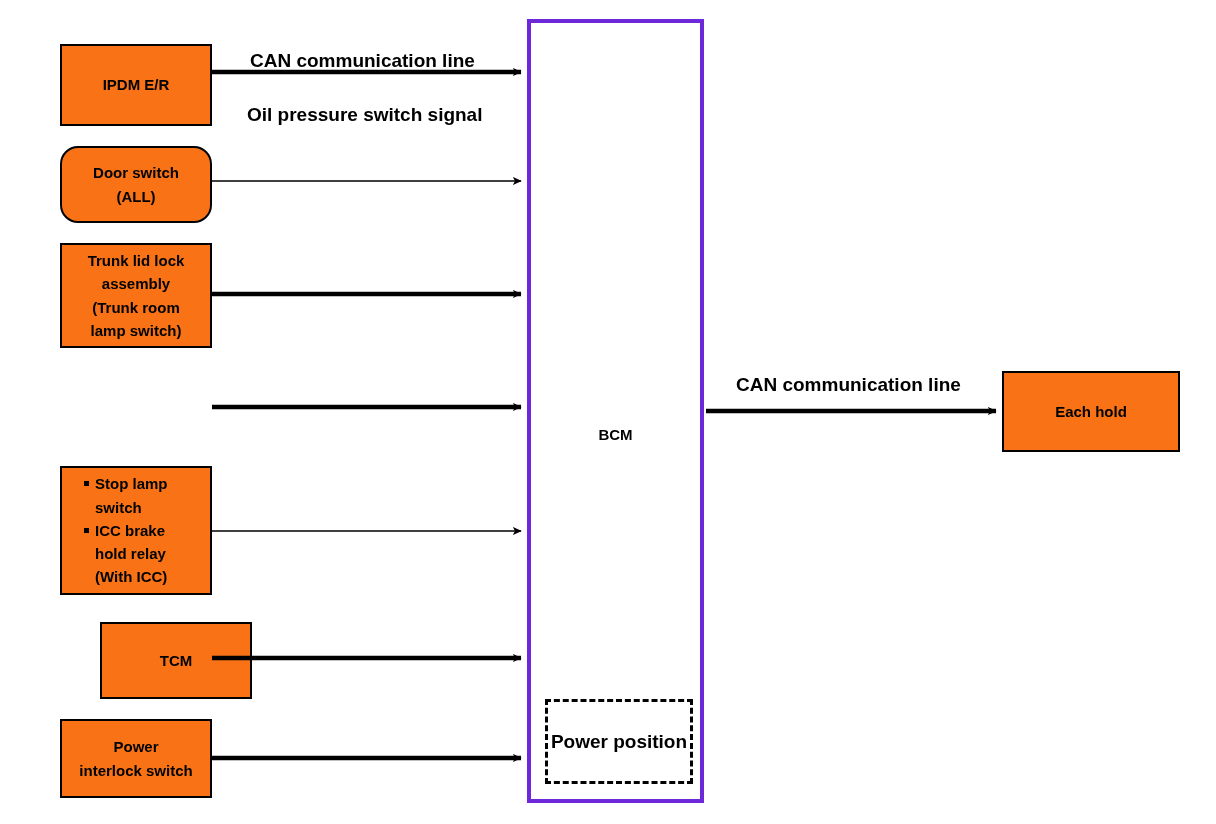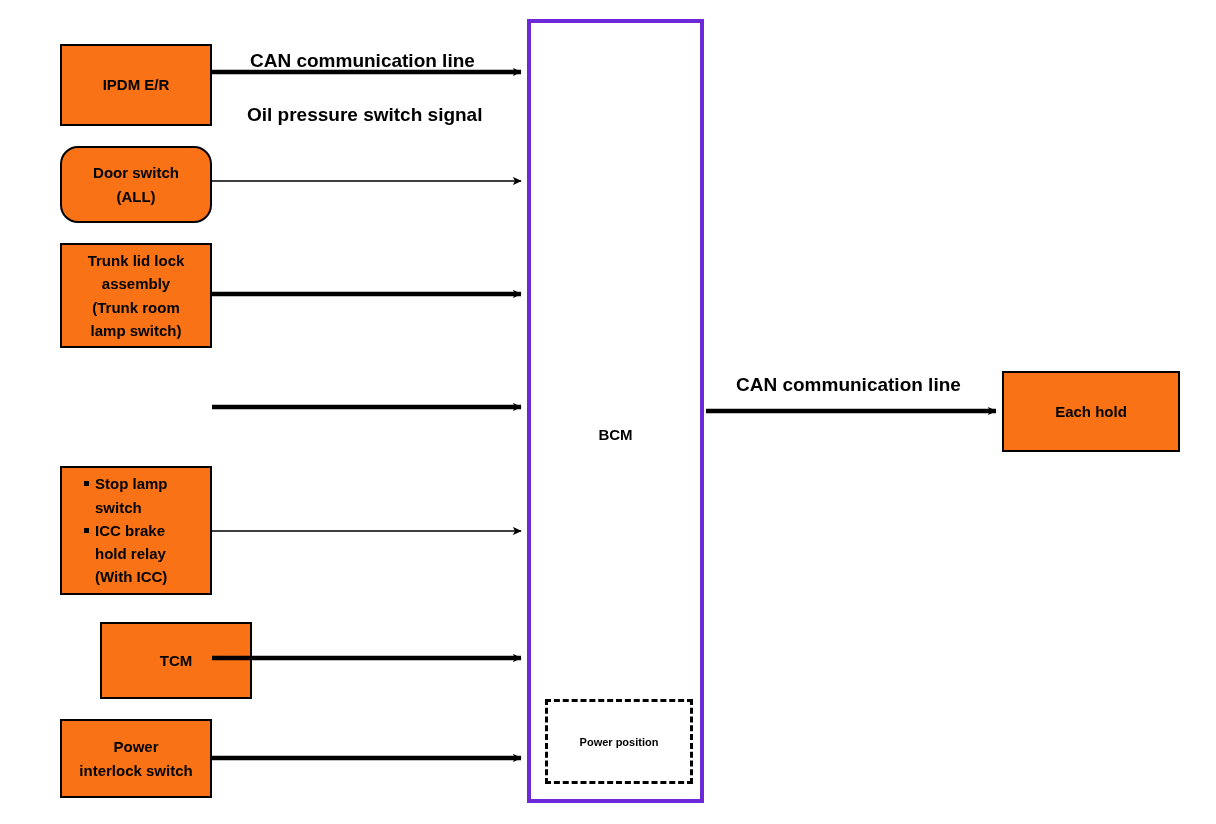--- a/index.html
+++ b/index.html
@@ -82,21 +82,21 @@
     color: #000000;
   }
   #power-position-box {
     position: absolute;
     box-sizing: border-box;
     border: 3px dashed #000000;
     background: #ffffff;
     display: flex;
     align-items: center;
     justify-content: center;
-    font-size: 11px;
+    font-size: 19px;
     font-weight: bold;
     color: #000000;
   }
 
   
   .connector {
     position: absolute;
     left: 0;
     top: 0;
     width: 1216px;

